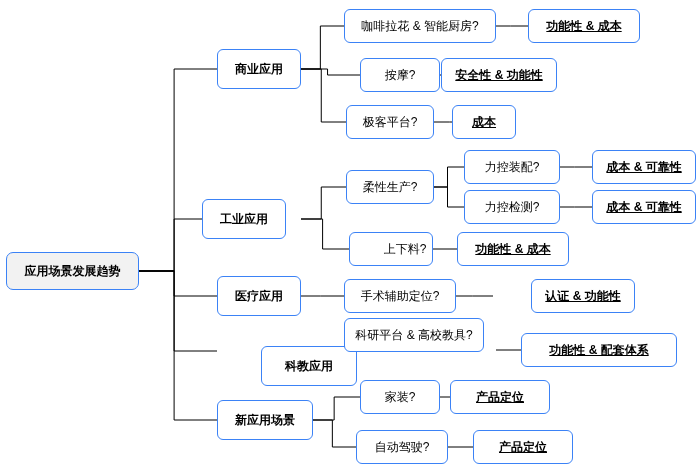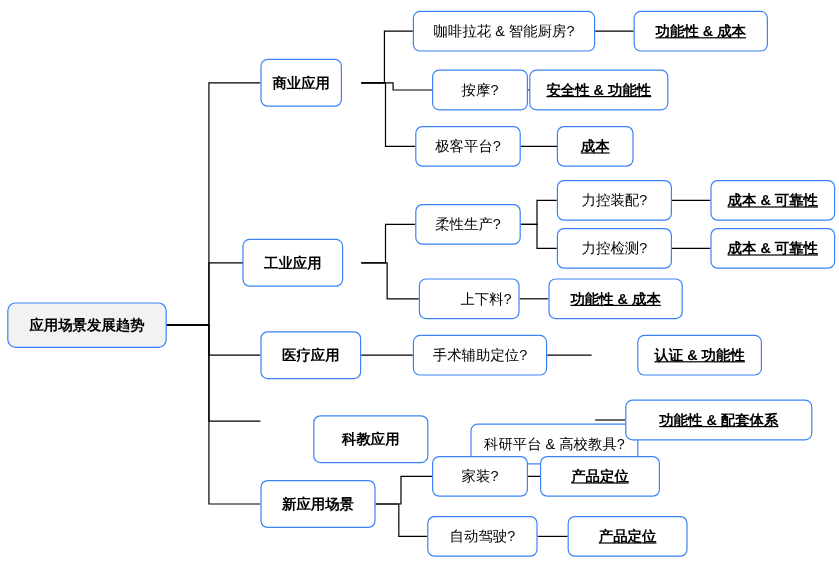--- a/index.html
+++ b/index.html
@@ -82,39 +82,39 @@
       <polyline points="560,167 574.4,167 574.4,167 592,167" fill="none" stroke="#000000" stroke-width="1"></polyline>
       <polyline points="560,207 574.4,207 574.4,207 592,207" fill="none" stroke="#000000" stroke-width="1"></polyline>
       <polyline points="433,249 445,249 445,249 457,249" fill="none" stroke="#000000" stroke-width="1"></polyline>
       <polyline points="456,296 472.65,296 472.65,296 493,296" fill="none" stroke="#000000" stroke-width="1"></polyline>
       <polyline points="496,350 508,350 508,350 521,350" fill="none" stroke="#000000" stroke-width="1"></polyline>
       <polyline points="440,397 452,397 452,397 450,397" fill="none" stroke="#000000" stroke-width="1"></polyline>
       <polyline points="448,447 460,447 460,447 473,447" fill="none" stroke="#000000" stroke-width="1"></polyline>
     </svg>
   <div id="nodes-layer">
       <div class="node root" style="left: 6px; top: 252px; width: 133px; height: 38px;">应用场景发展趋势</div>
-      <div class="node lvl1" style="left: 217px; top: 49px; width: 68px; height: 40px;">商业应用</div>
+      <div class="node lvl1" style="left: 217px; top: 49px; width: 84px; height: 40px;">商业应用</div>
       <div class="node lvl1" style="left: 202px; top: 199px; width: 84px; height: 40px;">工业应用</div>
       <div class="node lvl1" style="left: 217px; top: 276px; width: 84px; height: 40px;">医疗应用</div>
       <div class="node lvl1" style="left: 217px; top: 346px; width: 96px; height: 40px; margin-left: 44px;">科教应用</div>
       <div class="node lvl1" style="left: 217px; top: 400px; width: 96px; height: 40px;">新应用场景</div>
       <div class="node lvl2" style="left: 344px; top: 9px; width: 152px; height: 34px;">咖啡拉花 &amp; 智能厨房?</div>
       <div class="node lvl2" style="left: 360px; top: 58px; width: 80px; height: 34px;">按摩?</div>
       <div class="node lvl2" style="left: 346px; top: 105px; width: 88px; height: 34px;">极客平台?</div>
       <div class="node lvl2" style="left: 346px; top: 170px; width: 88px; height: 34px;">柔性生产?</div>
       <div class="node lvl2" style="left: 349px; top: 232px; width: 84px; height: 34px; padding-left: 32px;">上下料?</div>
       <div class="node lvl2" style="left: 344px; top: 279px; width: 112px; height: 34px;">手术辅助定位?</div>
-      <div class="node lvl2" style="left: 344px; top: 353px; width: 140px; height: 34px; margin-left: 48px;">科研平台 &amp; 高校教具?</div>
+      <div class="node lvl2" style="left: 344px; top: 318px; width: 140px; height: 34px;">科研平台 &amp; 高校教具?</div>
       <div class="node lvl2" style="left: 360px; top: 380px; width: 80px; height: 34px;">家装?</div>
       <div class="node lvl2" style="left: 356px; top: 430px; width: 92px; height: 34px;">自动驾驶?</div>
       <div class="node lvl2" style="left: 464px; top: 150px; width: 96px; height: 34px;">力控装配?</div>
       <div class="node lvl2" style="left: 464px; top: 190px; width: 96px; height: 34px;">力控检测?</div>
       <div class="node lvl3" style="left: 528px; top: 9px; width: 112px; height: 34px;">功能性 &amp; 成本</div>
       <div class="node lvl3" style="left: 441px; top: 58px; width: 116px; height: 34px;">安全性 &amp; 功能性</div>
-      <div class="node lvl3" style="left: 464px; top: 105px; width: 64px; height: 34px; text-align: right;">成本</div>
+      <div class="node lvl3" style="left: 452px; top: 105px; width: 64px; height: 34px; text-align: right;">成本</div>
       <div class="node lvl3" style="left: 592px; top: 150px; width: 104px; height: 34px;">成本 &amp; 可靠性</div>
       <div class="node lvl3" style="left: 592px; top: 190px; width: 104px; height: 34px;">成本 &amp; 可靠性</div>
       <div class="node lvl3" style="left: 457px; top: 232px; width: 112px; height: 34px;">功能性 &amp; 成本</div>
       <div class="node lvl3" style="left: 493px; top: 279px; width: 104px; height: 34px; margin-left: 38px;">认证 &amp; 功能性</div>
       <div class="node lvl3" style="left: 521px; top: 333px; width: 156px; height: 34px;">功能性 &amp; 配套体系</div>
       <div class="node lvl3" style="left: 450px; top: 380px; width: 100px; height: 34px;">产品定位</div>
       <div class="node lvl3" style="left: 473px; top: 430px; width: 100px; height: 34px;">产品定位</div>
     </div>
 </div>
 

